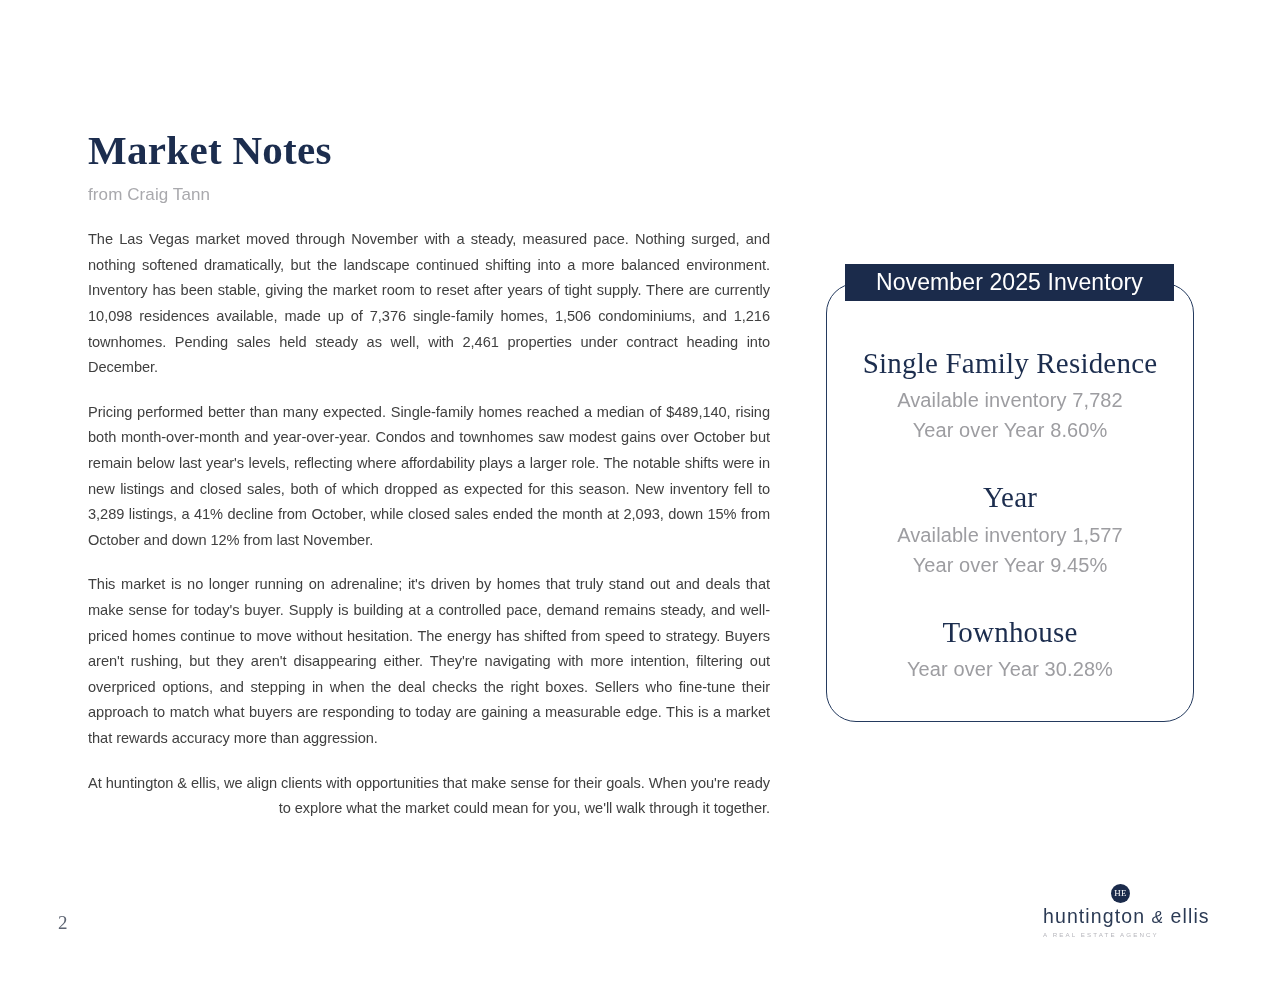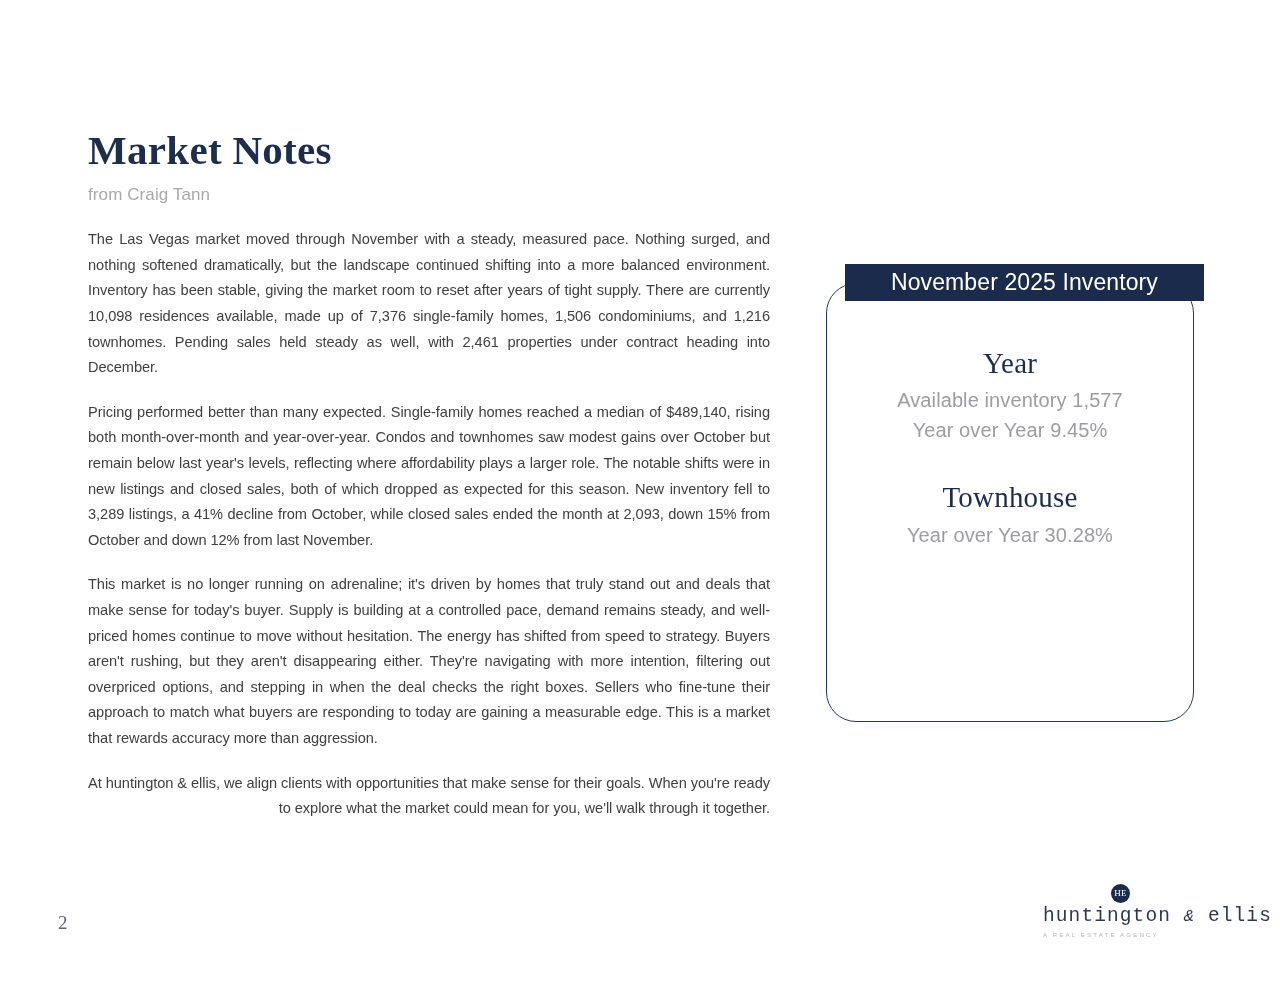--- a/index.html
+++ b/index.html
@@ -85,21 +85,21 @@
     height: 439px;
     box-sizing: border-box;
     border: 1.6px solid #243A5E;
     border-radius: 30px;
     background: #ffffff;
   }
   .inventory-badge {
     position: absolute;
     left: 19px;
     top: 0;
-    width: 359px;
+    width: 329px;
     height: 37px;
     background: #1B2B4B;
     display: flex;
     align-items: center;
     justify-content: center;
     z-index: 3;
   }
   .inventory-badge span {
     font-family: "Liberation Sans", sans-serif;
     font-size: 23px;
@@ -160,21 +160,21 @@
     justify-content: center;
   }
   .logo-mark span {
     font-family: "Liberation Serif", serif;
     font-size: 9px;
     color: #ffffff;
     letter-spacing: 0.3px;
     line-height: 1;
   }
   .logo-word {
-    font-family: Liberation Mono, monospace;
+    font-family: Liberation Sans, sans-serif;
     font-size: 19.5px;
     color: #2b3a54;
     letter-spacing: 1.1px;
     line-height: 1.18;
     white-space: nowrap;
   }
   .logo-word .amp {
     font-style: italic;
     font-size: 17px;
   }
@@ -206,20 +206,25 @@
 
   <div class="inventory-wrap">
     <div class="inventory-card"></div>
 
     <div class="inventory-badge">
       <span>November 2025 Inventory</span>
     </div>
 
     <div class="inventory-body">
 
+      <div class="inv-group">
+        <div class="inv-type">Single Family Residence</div>
+        <div class="inv-line">Available inventory 7,782</div>
+        <div class="inv-line">Year over Year 8.60%</div>
+      </div>
 
       <div class="inv-group">
         <div class="inv-type">Year</div>
         <div class="inv-line">Available inventory 1,577</div>
         <div class="inv-line">Year over Year 9.45%</div>
       </div>
 
       <div class="inv-group">
         <div class="inv-type">Townhouse</div>
         <div class="inv-line">Year over Year 30.28%</div>

